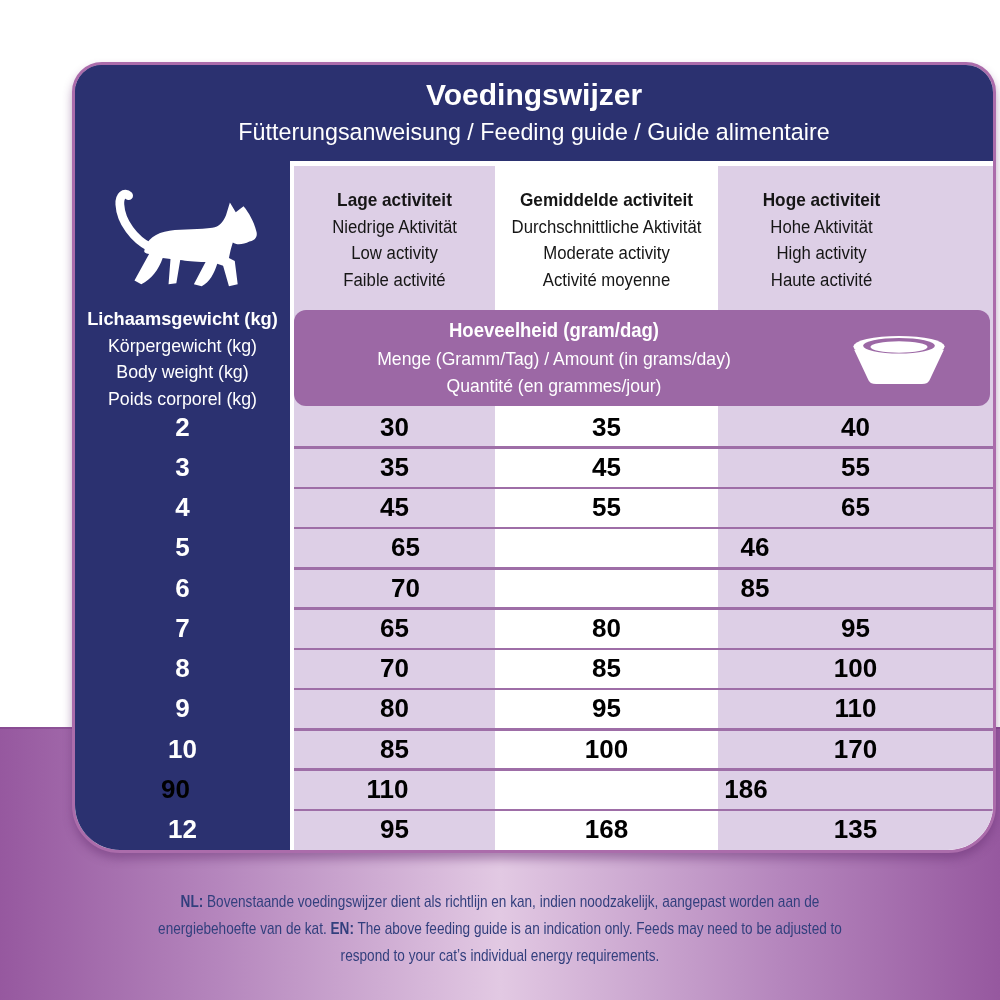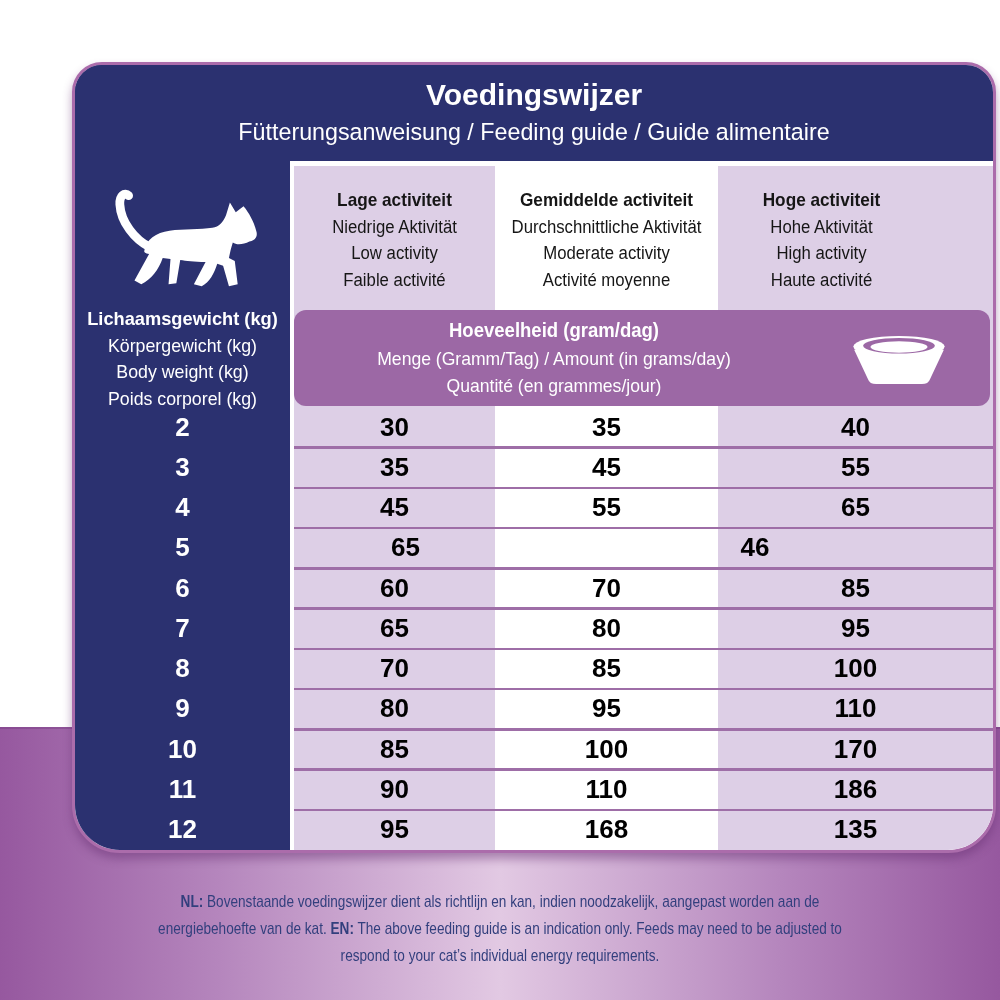--- a/index.html
+++ b/index.html
@@ -164,21 +164,20 @@
         <div class="t-cell cell-moderate">55</div>
         <div class="t-cell cell-high">65</div>
       </div>
       <div class="t-row">
         <div class="t-cell cell-kg">5</div>
         <div class="t-cell cell-moderate">65</div>
         <div class="t-cell cell-high">46</div>
       </div>
       <div class="t-row">
         <div class="t-cell cell-kg">6</div>
-        <div class="t-cell cell-low">60</div>
         <div class="t-cell cell-moderate">70</div>
         <div class="t-cell cell-high">85</div>
       </div>
       <div class="t-row">
         <div class="t-cell cell-kg">7</div>
         <div class="t-cell cell-low">65</div>
         <div class="t-cell cell-moderate">80</div>
         <div class="t-cell cell-high">95</div>
       </div>
       <div class="t-row">
@@ -193,21 +192,20 @@
         <div class="t-cell cell-moderate">95</div>
         <div class="t-cell cell-high">110</div>
       </div>
       <div class="t-row">
         <div class="t-cell cell-kg">10</div>
         <div class="t-cell cell-low">85</div>
         <div class="t-cell cell-moderate">100</div>
         <div class="t-cell cell-high">170</div>
       </div>
       <div class="t-row">
-        <div class="t-cell cell-kg">11</div>
         <div class="t-cell cell-low">90</div>
         <div class="t-cell cell-moderate">110</div>
         <div class="t-cell cell-high">186</div>
       </div>
       <div class="t-row">
         <div class="t-cell cell-kg">12</div>
         <div class="t-cell cell-low">95</div>
         <div class="t-cell cell-moderate">168</div>
         <div class="t-cell cell-high">135</div>
       </div>

